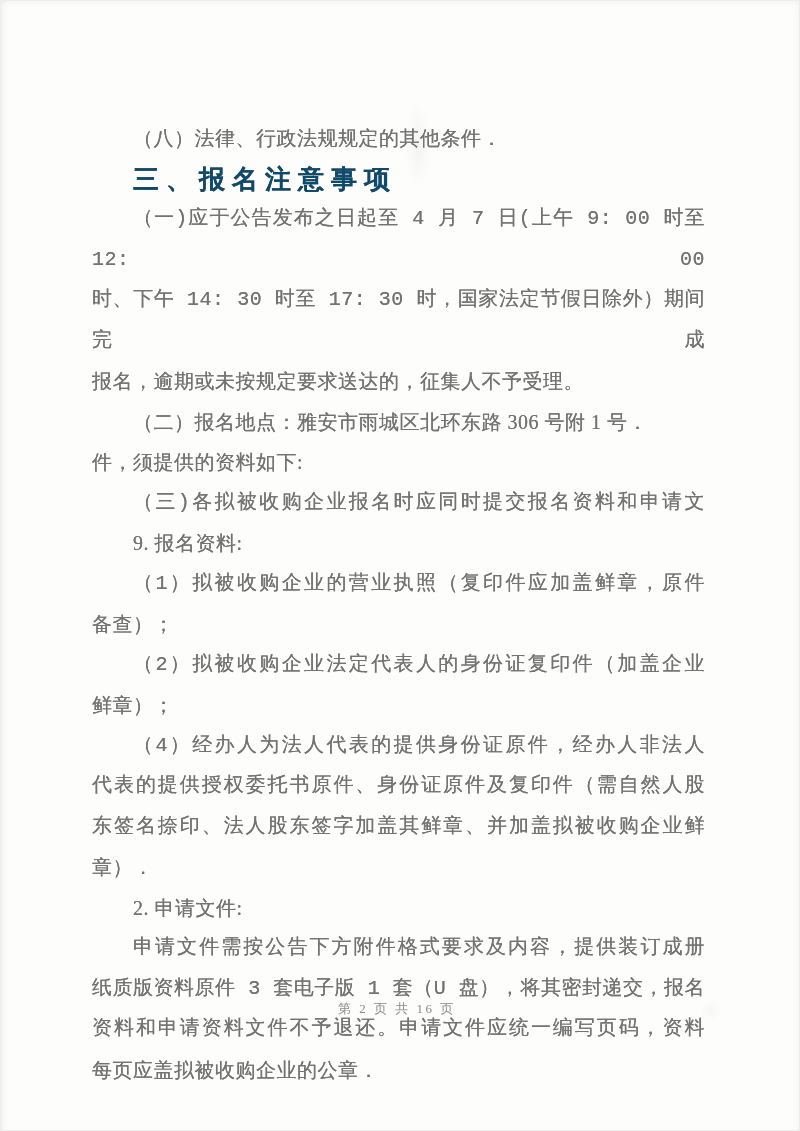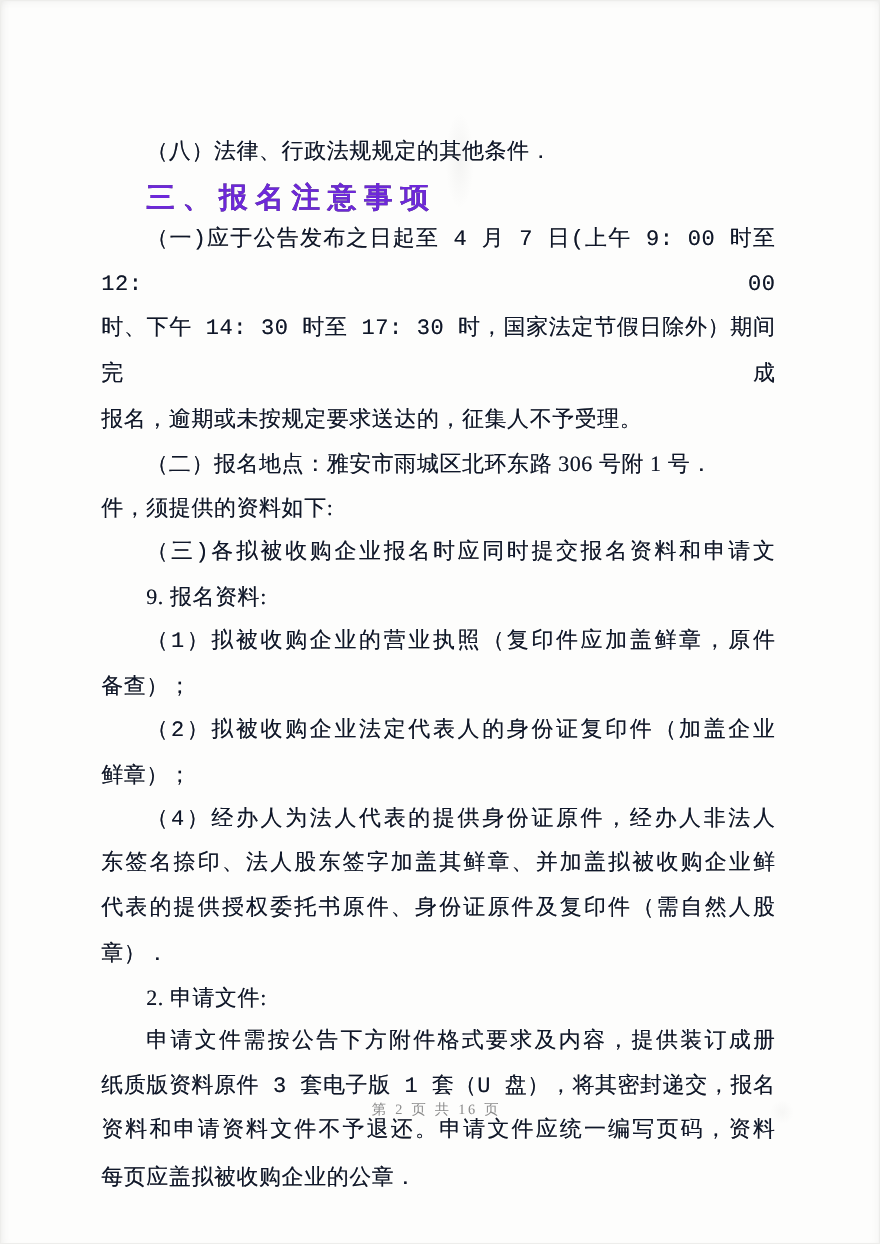--- a/index.html
+++ b/index.html
@@ -27,41 +27,41 @@
   .content {
     position: absolute;
     left: 92px;
     top: 118px;
     width: 613px;
   }
 
   .line {
     font-size: 20px;
     line-height: 40.5px;
-    color: #0f172a;
+    color: #737373;
     letter-spacing: 0.5px;
     text-shadow: 0 0 0.6px rgba(70,70,70,0.75);
     white-space: nowrap;
   }
 
   .line.indent { text-indent: 41px; }
 
   .line.fill {
     white-space: normal;
     text-align: justify;
     text-align-last: justify;
     font-family: Liberation Mono, monospace;
   }
 
   .line.heading {
     font-family: "Liberation Sans", "DejaVu Sans", sans-serif;
     font-weight: 700;
     font-size: 26px;
     letter-spacing: 7px;
-    color: #6d28d9;
+    color: #0c4a6e;
     text-shadow: 0 0 0.5px rgba(50,50,50,0.9);
   }
 
   .footer {
     position: absolute;
     left: 338px;
     top: 1000px;
     font-size: 13px;
     letter-spacing: 2.5px;
     color: #8b8b8b;
@@ -100,22 +100,22 @@
     <div class="line">报名，逾期或未按规定要求送达的，征集人不予受理。</div>
     <div class="line indent">（二）报名地点：雅安市雨城区北环东路 306 号附 1 号．</div>
     <div class="line">件，须提供的资料如下:</div>
     <div class="line indent fill">（三)各拟被收购企业报名时应同时提交报名资料和申请文</div>
     <div class="line indent">9. 报名资料:</div>
     <div class="line indent fill">（1）拟被收购企业的营业执照（复印件应加盖鲜章，原件</div>
     <div class="line">备查）；</div>
     <div class="line indent fill">（2）拟被收购企业法定代表人的身份证复印件（加盖企业</div>
     <div class="line">鲜章）；</div>
     <div class="line indent fill">（4）经办人为法人代表的提供身份证原件，经办人非法人</div>
+    <div class="line fill">代表的提供授权委托书原件、身份证原件及复印件（需自然人股</div>
     <div class="line fill">东签名捺印、法人股东签字加盖其鲜章、并加盖拟被收购企业鲜</div>
-    <div class="line fill">代表的提供授权委托书原件、身份证原件及复印件（需自然人股</div>
     <div class="line">章）．</div>
     <div class="line indent">2. 申请文件:</div>
     <div class="line indent fill">申请文件需按公告下方附件格式要求及内容，提供装订成册</div>
     <div class="line fill">纸质版资料原件 3 套电子版 1 套（U 盘），将其密封递交，报名</div>
     <div class="line fill">资料和申请资料文件不予退还。申请文件应统一编写页码，资料</div>
     <div class="line">每页应盖拟被收购企业的公章．</div>
   </div>
 
   <div class="footer">第 2 页 共 16 页</div>
 

